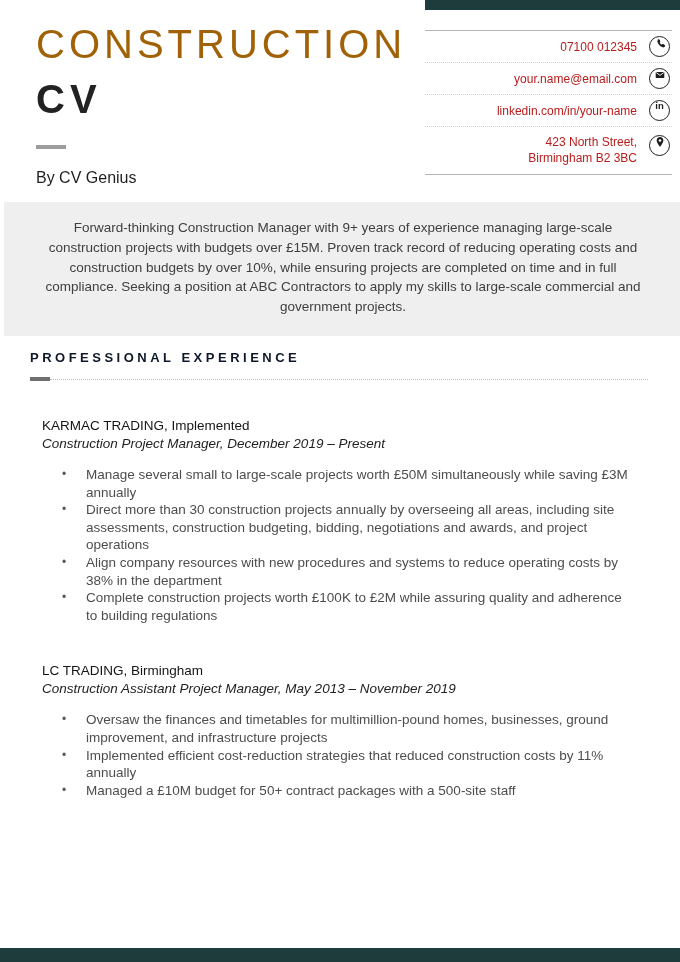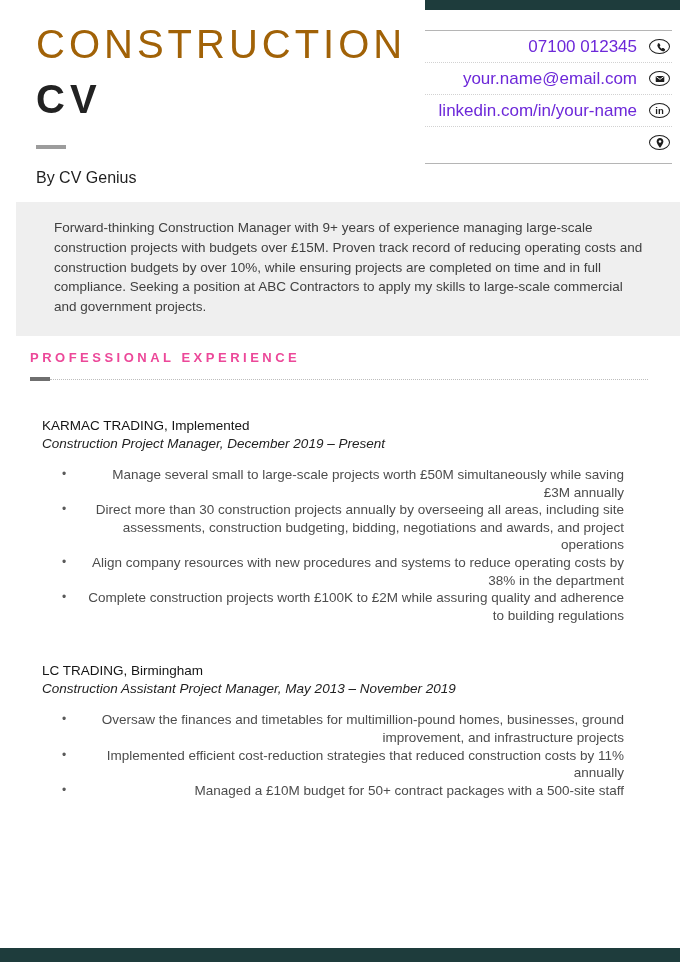--- a/index.html
+++ b/index.html
@@ -23,49 +23,49 @@
   .byline{font-size:16px;color:#1f1f1f;margin-top:20px;}
 
   
   .contact-card{position:absolute;left:425px;top:30px;width:247px;border-top:1px solid #b5b5b5;}
   .contact-row{
     display:flex;justify-content:flex-end;align-items:center;gap:12px;
     padding:5px 2px;min-height:21px;
     border-bottom:1px dotted #d2d2d2;
   }
   .contact-row.address{align-items:flex-start;border-bottom:1px solid #b5b5b5;padding-top:7px;padding-bottom:8px;}
-  .contact-text{font-size:17px;line-height:16px;color:#6d28d9;text-align:right;}
+  .contact-text{font-size:12px;line-height:16px;color:#b91c1c;text-align:right;}
   .contact-text.two-line span{display:block;}
   .icon-circle{
-    flex:0 0 auto;width:21px;height:15px;border:1.5px solid #1e1e1e;border-radius:50%;
-    display:flex;align-items:center;justify-content:center;box-sizing:border-box;
+    flex:0 0 auto;width:21px;height:21px;border:1.5px solid #1e1e1e;border-radius:50%;
+    display:flex;justify-content:center;box-sizing:border-box;
   }
   .contact-row.address .icon-circle{margin-top:1px;}
   .icon-circle svg{display:block;}
   .in-glyph{font-size:9.5px;font-weight:700;color:#1e1e1e;line-height:1;letter-spacing:0;}
 
   
-  .summary-band{position:absolute;top:202px;left:16px;right:0;height:134px;background:var(--summary-background,#efefef);}
+  .summary-band{position:absolute;top:202px;left:4px;right:0;height:134px;background:var(--summary-background,#efefef);text-align:center;}
   .summary-band p{margin:0;padding:16px 36px 0 38px;font-size:13.5px;line-height:19.8px;color:#404040;}
 
   
   .experience{position:absolute;top:350px;left:0;right:0;}
   .experience h3{
     margin:0 4px 0 30px;font-size:13px;font-weight:700;
-    letter-spacing:3.5px;color:#ec4899;
+    letter-spacing:3.5px;color:#0f172a;
   }
   .section-rule{display:flex;align-items:center;margin:12px 32px 0 30px;}
   .rule-tab{width:20px;height:4px;background:#6f6f6f;flex:0 0 auto;}
   .rule-line{flex:1;border-top:1px dotted #bdbdbd;height:0;}
 
   .job{margin:36px 40px 0 42px;}
   .job + .job{margin-top:38px;}
   .company{font-size:13.5px;line-height:18px;color:#151515;font-weight:500;}
   .job-title{font-size:13.5px;line-height:18px;color:#222;font-style:italic;}
-  .job ul{list-style:none;margin:13px 16px 0 0;padding:0 0 0 44px;text-align:right;}
+  .job ul{list-style:none;margin:13px 4px 0 0;padding:0 0 0 44px;}
   .job li{
     position:relative;max-width:566px;
     font-size:13.5px;line-height:17.6px;color:#4d4d4d;
   }
   .job li::before{content:"•";position:absolute;left:-24px;top:0;color:#5a5a5a;font-size:12px;}
 </style>
 </head>
 <body>
 
 <div class="page">
@@ -101,20 +101,24 @@
       </div>
 
       <div class="contact-row">
         <div class="contact-text">linkedin.com/in/your-name</div>
         <span class="icon-circle">
           <span class="in-glyph">in</span>
         </span>
       </div>
 
       <div class="contact-row address">
+        <div class="contact-text two-line">
+          <span>423 North Street,</span>
+          <span>Birmingham B2 3BC</span>
+        </div>
         <span class="icon-circle">
           <svg width="12" height="12" viewBox="0 0 14 14">
             <path fill="#1e1e1e" d="M7 1.3c2.15 0 3.9 1.75 3.9 3.9 0 2.8-3.9 7.4-3.9 7.4S3.1 8 3.1 5.2C3.1 3.05 4.85 1.3 7 1.3z"></path>
             <circle cx="7" cy="5.2" r="1.5" fill="#ffffff"></circle>
           </svg>
         </span>
       </div>
     </aside>
   </header>
 

